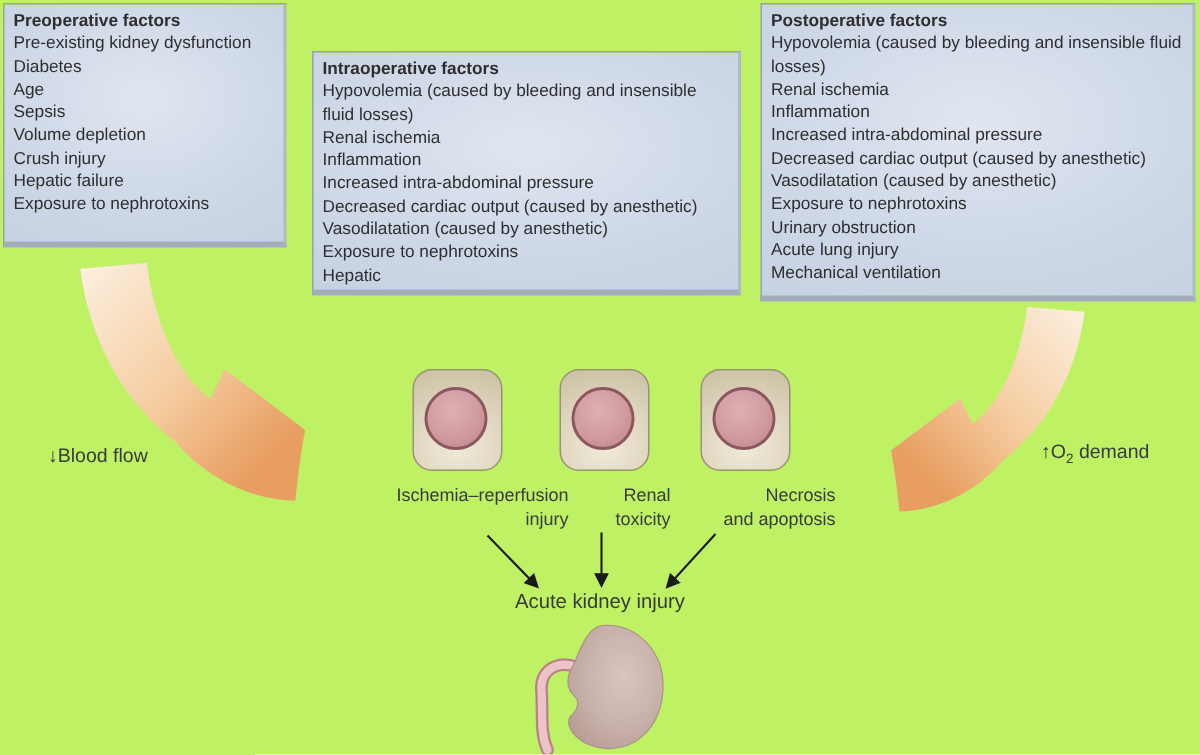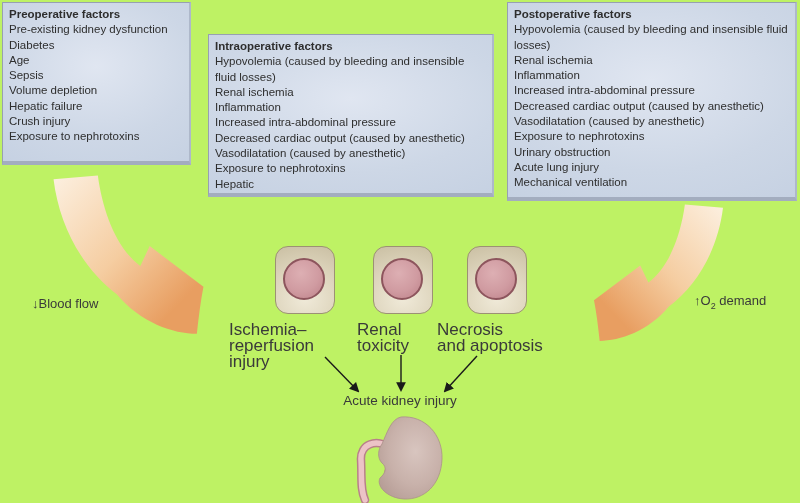--- a/index.html
+++ b/index.html
@@ -33,43 +33,43 @@
     border:1.5px solid #9c9174;border-radius:13px;
     background:radial-gradient(ellipse 120% 95% at 50% 78%, #f0ead9 0%, #ddd4bc 50%, #c6bb9e 100%);
   }
   .nucleus{
     position:absolute;left:7px;top:11px;width:42px;height:42px;box-sizing:border-box;
     border-radius:50%;border:2px solid #8d555d;
     background:radial-gradient(circle at 42% 35%, #ddafb3 0%, #d09ba1 55%, #bd8189 100%);
   }
 
   .mech-label{
-    position:absolute;top:322px;font-size:17px;line-height:16px;
-    text-align:left;white-space:pre-line;color:#3a3a3a;
+    position:absolute;top:322px;font-size:12px;line-height:16px;
+    text-align:right;white-space:pre-line;color:#3a3a3a;
   }
   .outcome-label{
     position:absolute;left:320px;top:393px;width:160px;text-align:center;
     font-size:13.5px;color:#3a3a3a;
   }
   .abs{position:absolute;}
 </style>
 </head>
 <body>
 
 <div class="canvas">
 
   <div class="factor-box" style="left:2px;top:2px;width:189px;height:163px;">
     <div class="box-title">Preoperative factors</div>
     <div class="box-item">Pre-existing kidney dysfunction</div>
     <div class="box-item">Diabetes</div>
     <div class="box-item">Age</div>
     <div class="box-item">Sepsis</div>
     <div class="box-item">Volume depletion</div>
+    <div class="box-item">Crush injury</div>
     <div class="box-item">Hepatic failure</div>
-    <div class="box-item">Crush injury</div>
     <div class="box-item">Exposure to nephrotoxins</div>
   </div>
 
   <div class="factor-box" style="left:208px;top:2px;width:286px;height:163px;margin-top:32px;">
     <div class="box-title">Intraoperative factors</div>
     <div class="box-item">Hypovolemia (caused by bleeding and insensible fluid losses)</div>
     <div class="box-item">Renal ischemia</div>
     <div class="box-item">Inflammation</div>
     <div class="box-item">Increased intra-abdominal pressure</div>
     <div class="box-item">Decreased cardiac output (caused by anesthetic)</div>

